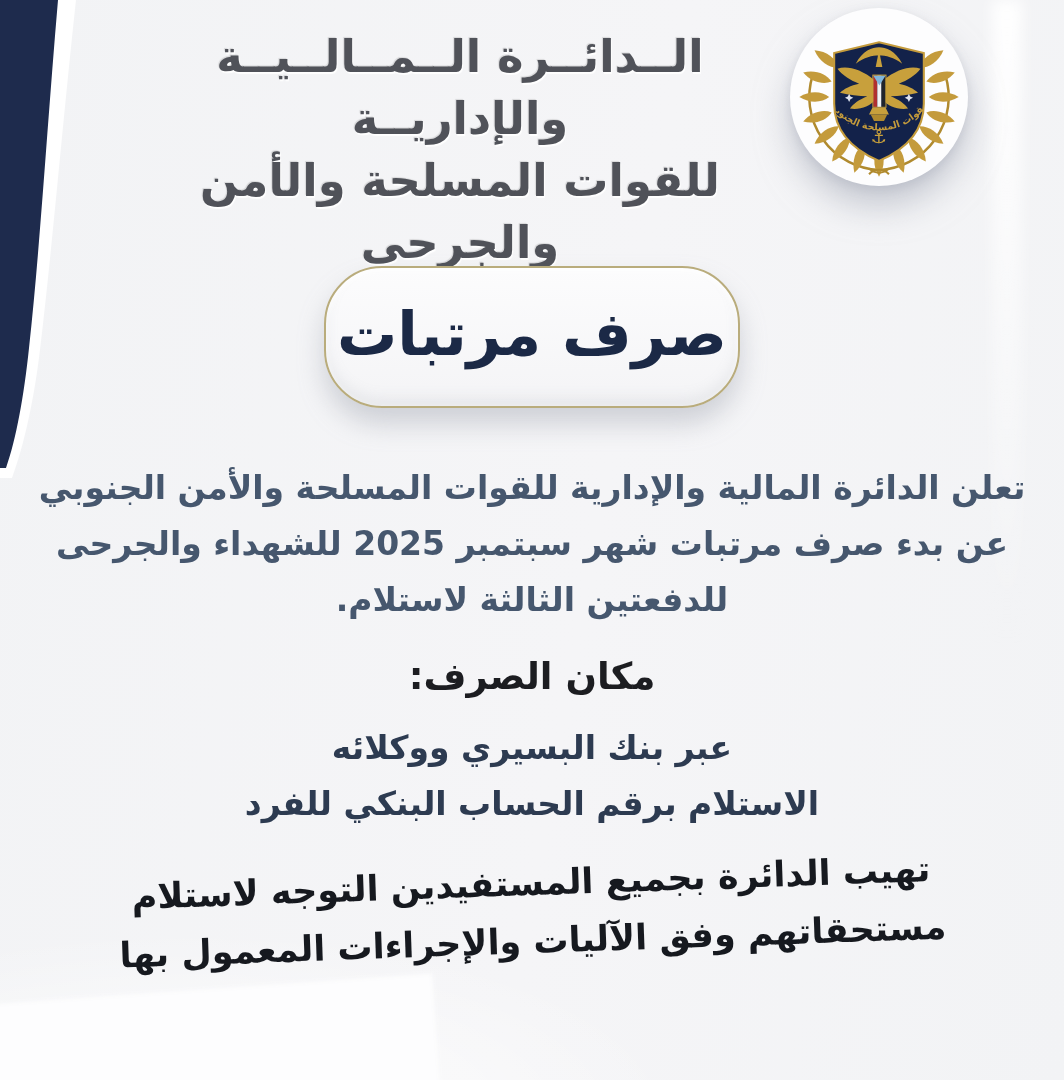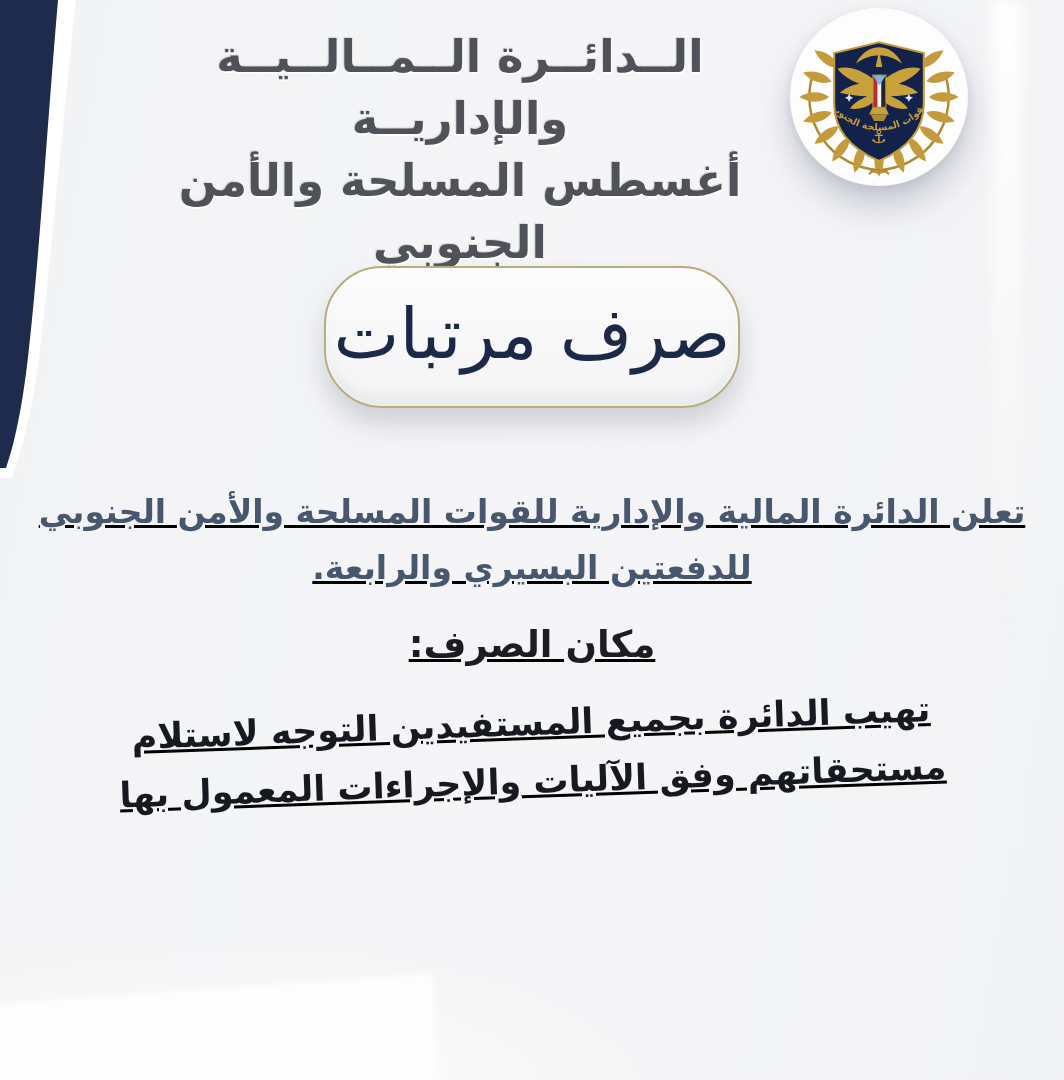--- a/index.html
+++ b/index.html
@@ -60,27 +60,27 @@
     position: absolute; left: 50%; top: 266px;
     transform: translateX(-50%);
     width: 412px; height: 138px;
     border: 2px solid #b9ac7c;
     border-radius: 58px;
     background: linear-gradient(180deg, #fcfcfd 0%, #f4f4f6 100%);
     box-shadow: 0 16px 26px rgba(150,155,168,.40), inset 0 3px 6px rgba(255,255,255,.9), inset 0 -8px 14px rgba(140,145,160,.12);
     display: flex; align-items: center; justify-content: center;
   }
   .pill-label {
-    font-size: 70px;
-    font-weight: normal;
+    font-size: 60px;
+    font-weight: bold;
     color: #1b2946;
     padding-bottom: 6px;
   }
   
-  .content { position: absolute; left: 0; top: 484px; width: 100%; text-align: center; text-decoration: underline; }
+  .content { position: absolute; left: 0; top: 460px; width: 100%; text-align: center; }
   .ann-line {
     margin: 0;
     font-size: 33px;
     font-weight: bold;
     line-height: 56px;
     color: #46576e;
   }
   .pay-heading {
     margin: 22px 0 16px 0;
     font-size: 37px;
@@ -116,21 +116,21 @@
   <div class="bottom-wedge"></div>
 
   <svg class="corner-wedge" width="140" height="500" viewBox="0 0 140 500" aria-hidden="true">
     <path d="M0,0 L76,0 C62,130 52,250 40,350 C34,400 24,446 12,478 L0,478 Z" fill="#ffffff" opacity="0.95"></path>
     <path d="M0,0 L58,0 C47,128 40,248 29,348 C24,396 16,440 6,468 L0,468 Z" fill="#1e2b4d"></path>
   </svg>
 
   <header>
     <div class="header-title" dir="rtl">
       <div>الــدائــرة الــمــالــيــة والإداريــة</div>
-      <div>أغسطس المسلحة والأمن الجنوبي</div>
+      <div>للقوات المسلحة والأمن والجرحى</div>
     </div>
 
     <div class="logo-badge">
       <svg width="166" height="166" viewBox="0 0 200 200" aria-hidden="true">
         <defs>
           <g id="leaf">
             <path transform="translate(100,160)" d="M0,0 C7,9 8,23 0,36 C-8,23 -7,9 0,0 Z" fill="#c49b3c"></path>
           </g>
         </defs>
 
@@ -187,23 +187,26 @@
       </svg>
     </div>
   </header>
 
   <div class="pill">
     <span class="pill-label" dir="rtl">صرف مرتبات</span>
   </div>
 
   <main class="content" dir="rtl">
     <p class="ann-line">تعلن الدائرة المالية والإدارية للقوات المسلحة والأمن الجنوبي</p>
-    <p class="ann-line">للدفعتين البسيري والرابعة.</p>
+    <p class="ann-line">عن بدء صرف مرتبات شهر سبتمبر 2025 للشهداء والجرحى</p>
+    <p class="ann-line">للدفعتين الثالثة لاستلام.</p>
 
     <h3 class="pay-heading">مكان الصرف:</h3>
+    <p class="pay-line">عبر بنك البسيري ووكلائه</p>
+    <p class="pay-line">الاستلام برقم الحساب البنكي للفرد</p>
 
     <div class="notice">
       <p class="notice-line">تهيب الدائرة بجميع المستفيدين التوجه لاستلام</p>
       <p class="notice-line">مستحقاتهم وفق الآليات والإجراءات المعمول بها</p>
     </div>
   </main>
 
 </div>
 
 </body></html>

